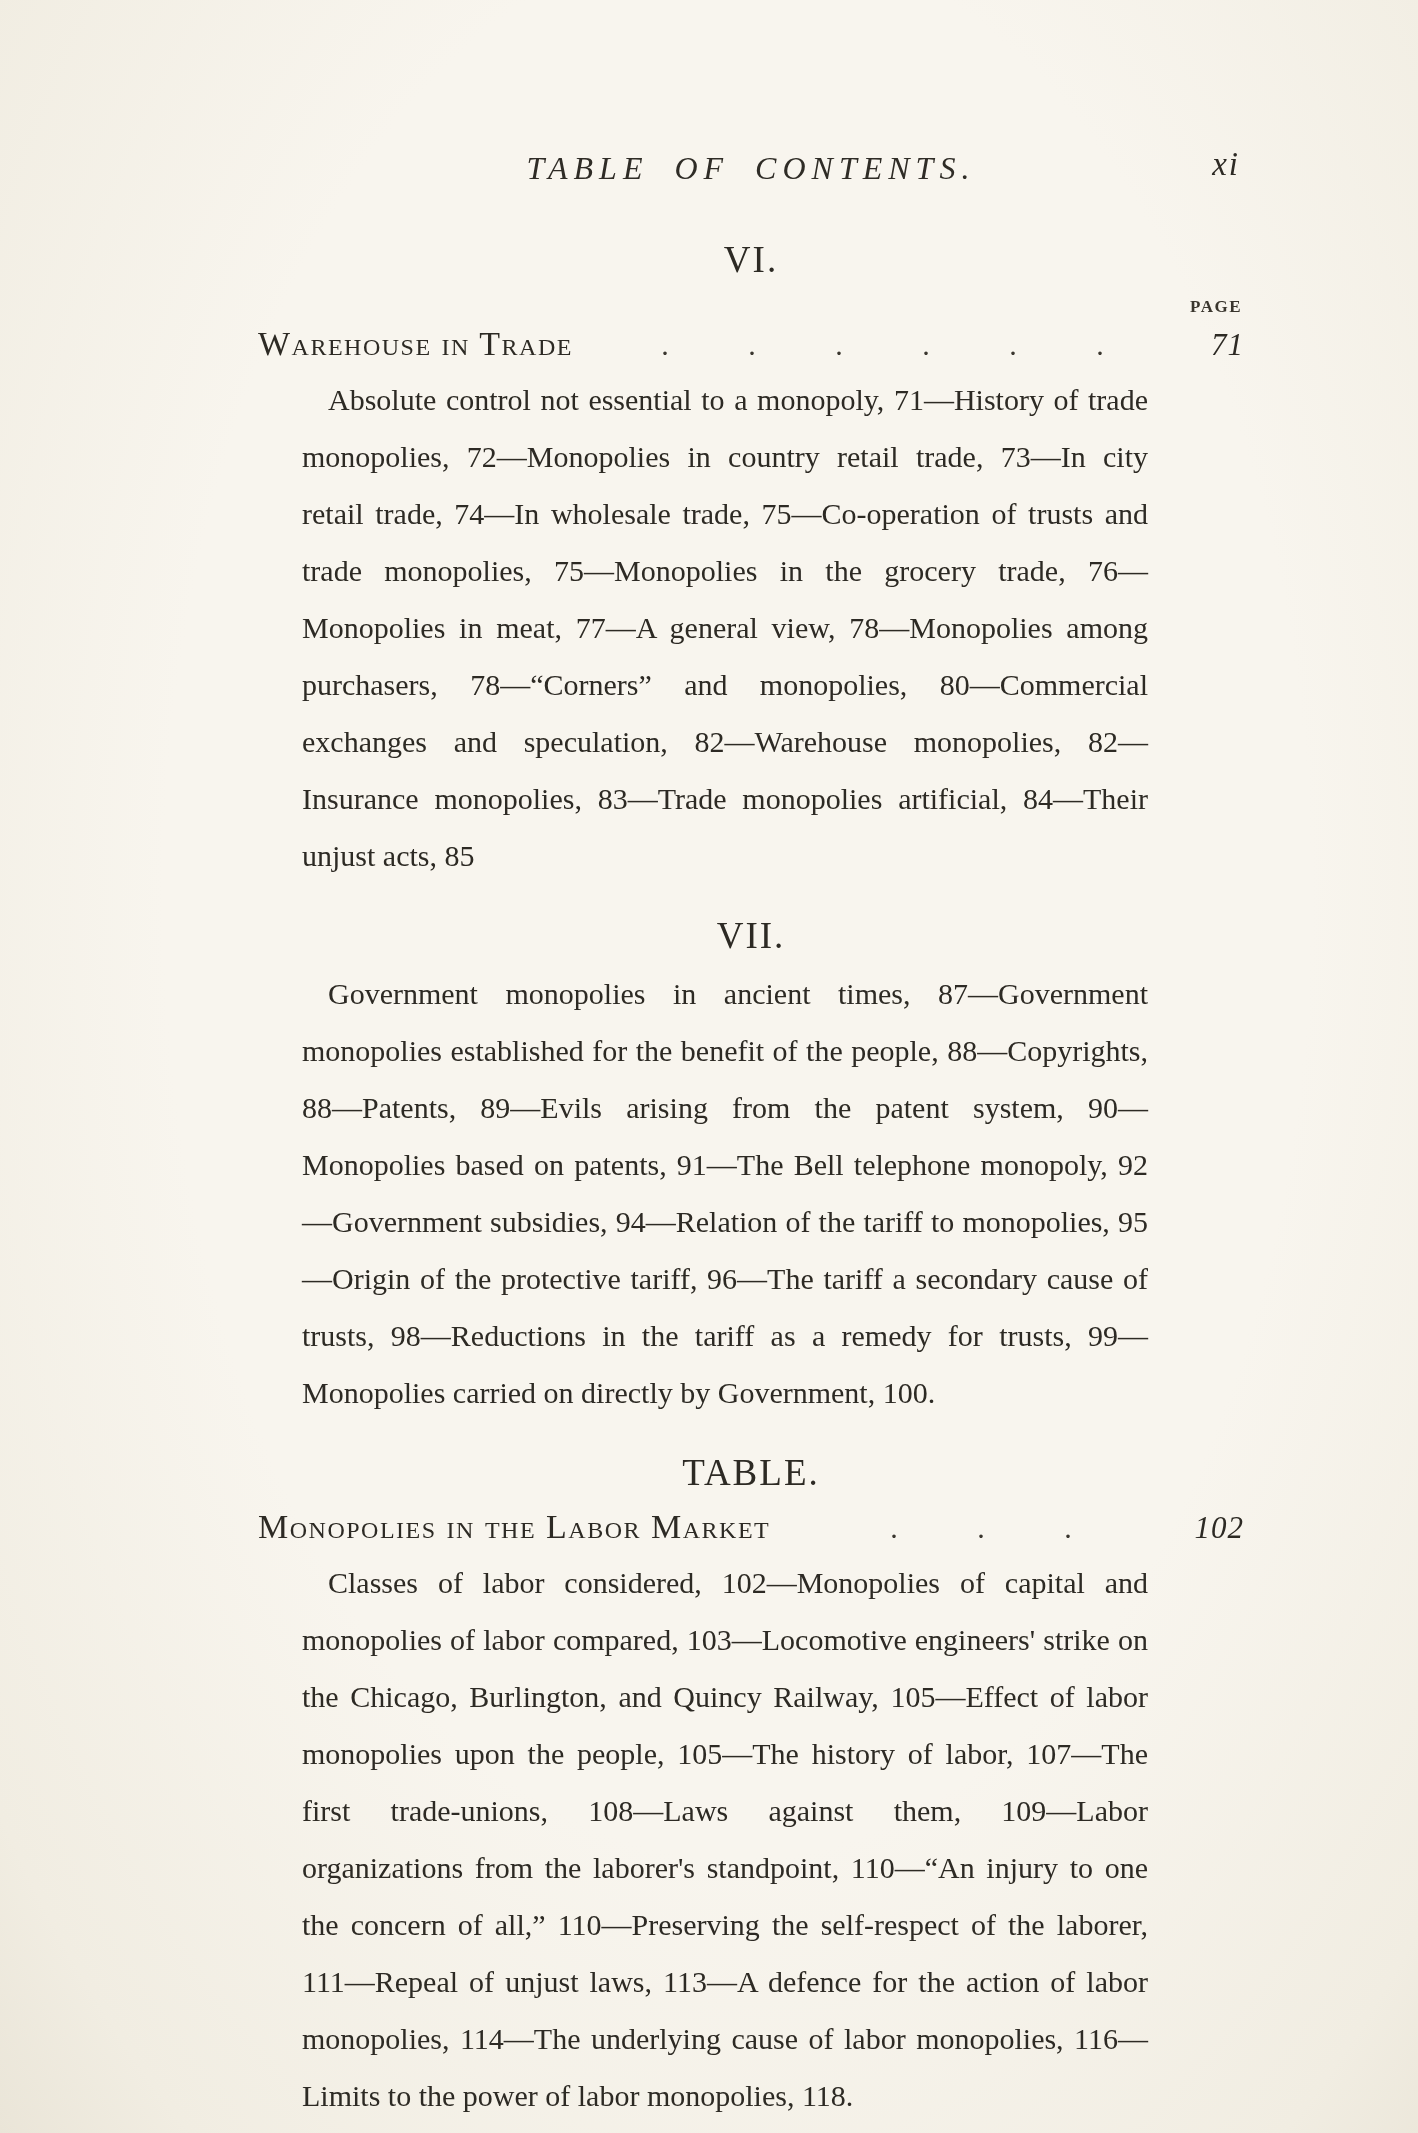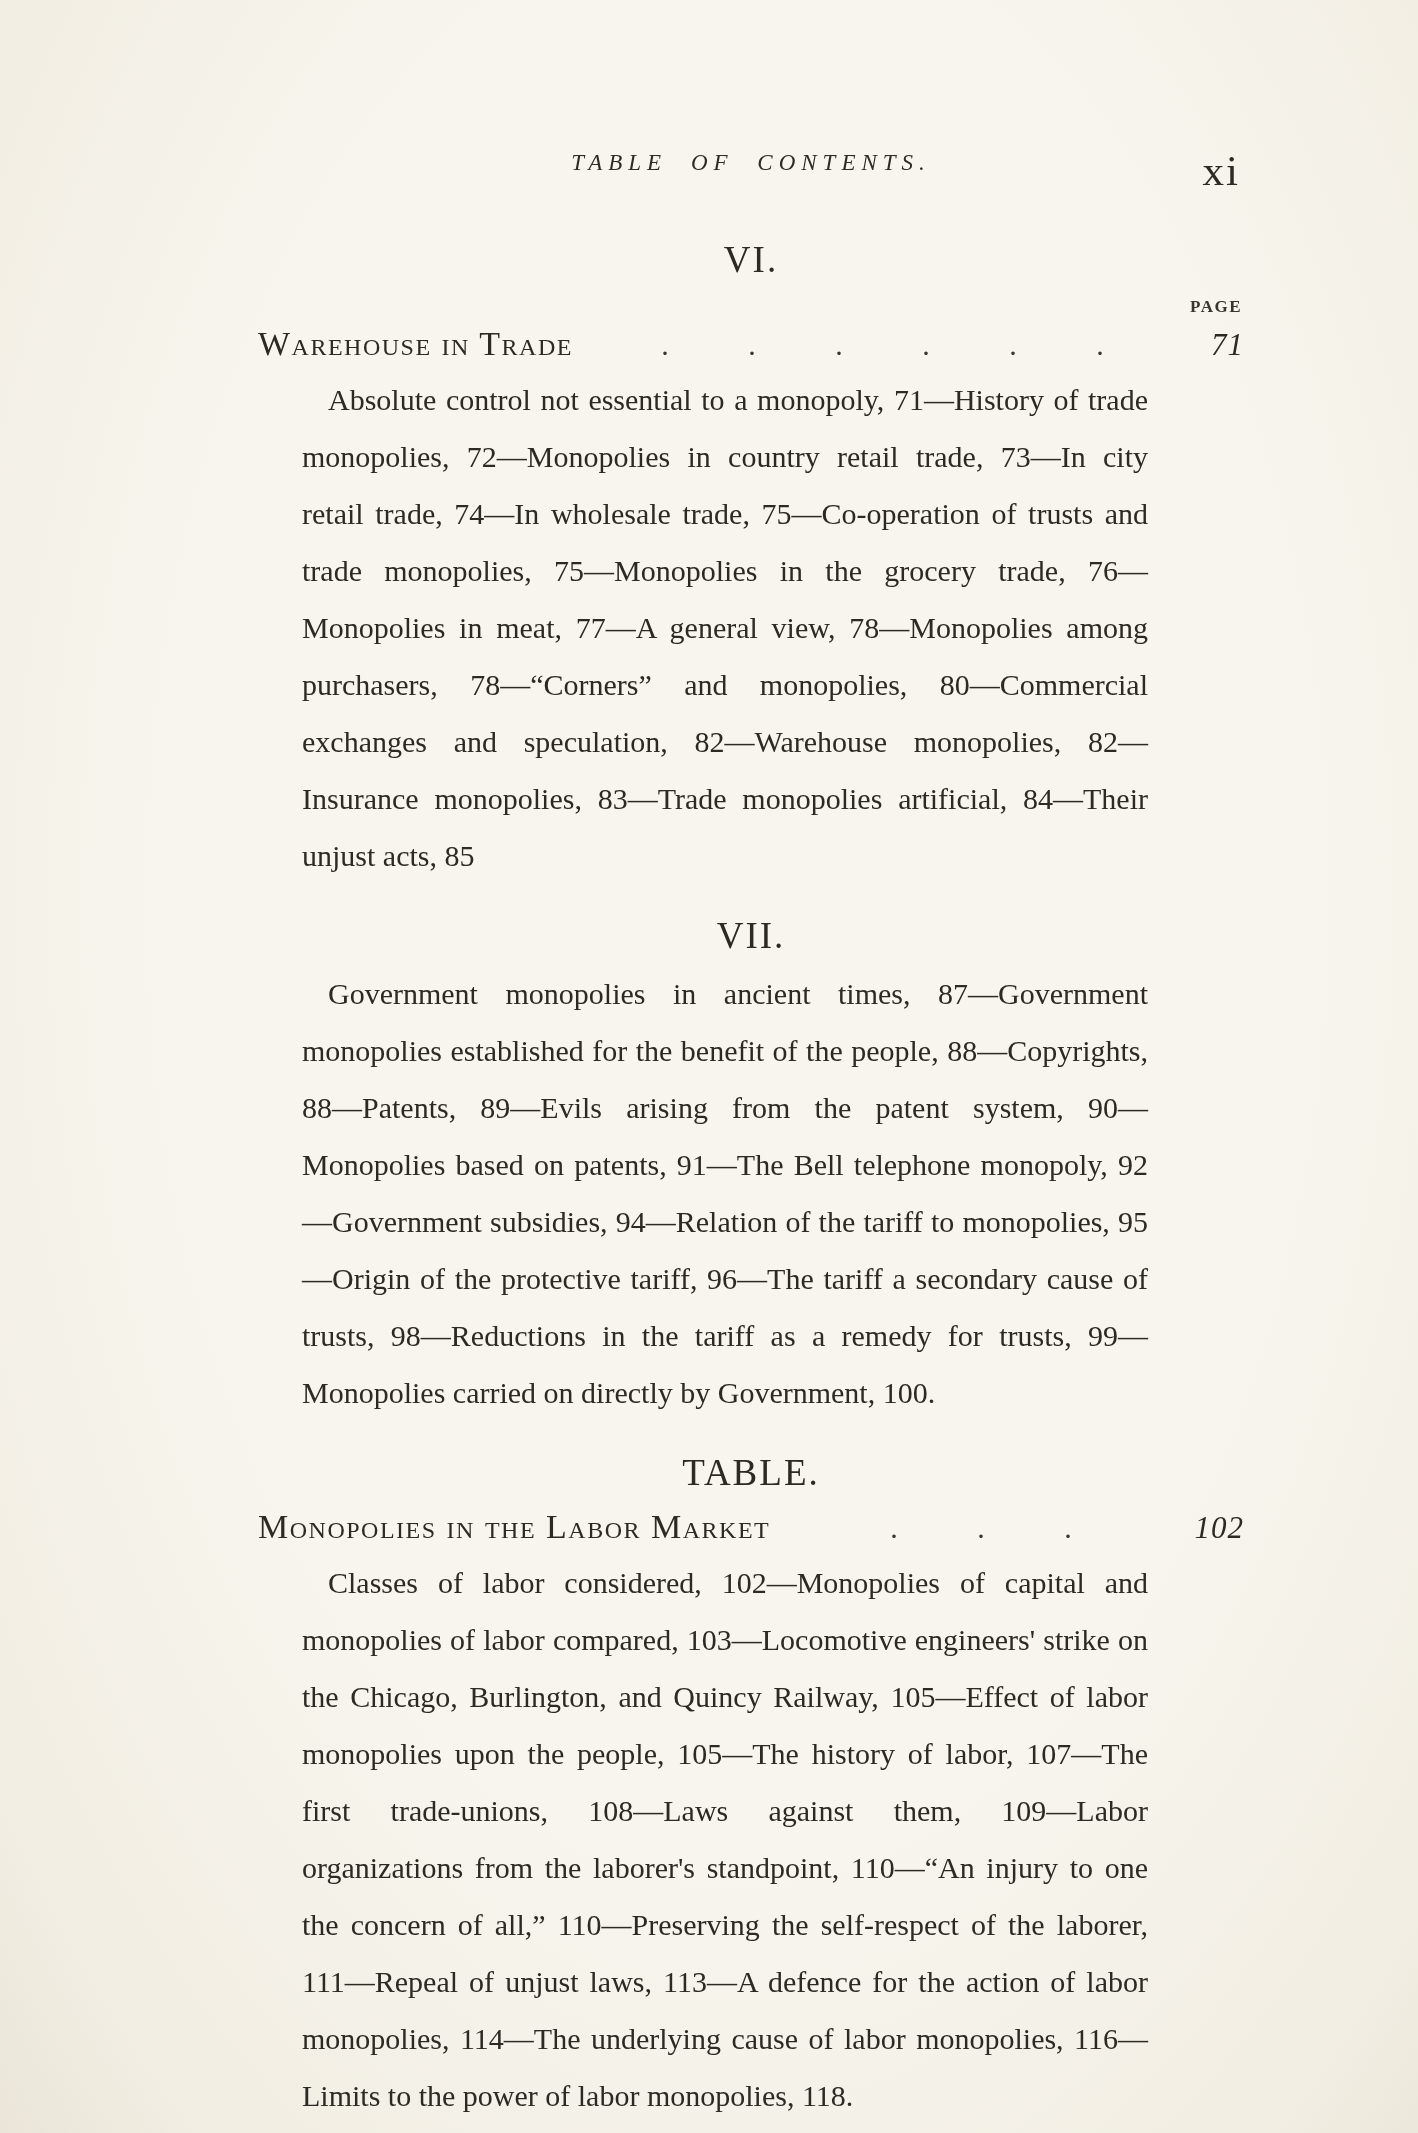--- a/index.html
+++ b/index.html
@@ -23,31 +23,32 @@
     top: 150px;
     width: 986px;
   }
   .toc-header {
     position: relative;
     height: 58px;
   }
   .toc-title {
     text-align: center;
     font-style: italic;
-    font-size: 23px;
+    font-size: 32px;
     letter-spacing: 6px;
     word-spacing: 12px;
     color: #2f2c26;
   }
   .folio {
     position: absolute;
     right: 4px;
     top: -4px;
-    font-size: 43px;
+    font-size: 33px;
     letter-spacing: 2px;
+    font-style: italic;
   }
   .section-numeral {
     text-align: center;
     font-size: 37px;
     letter-spacing: 2px;
     margin-top: 30px;
   }
   .page-label {
     text-align: right;
     font-size: 17px;

